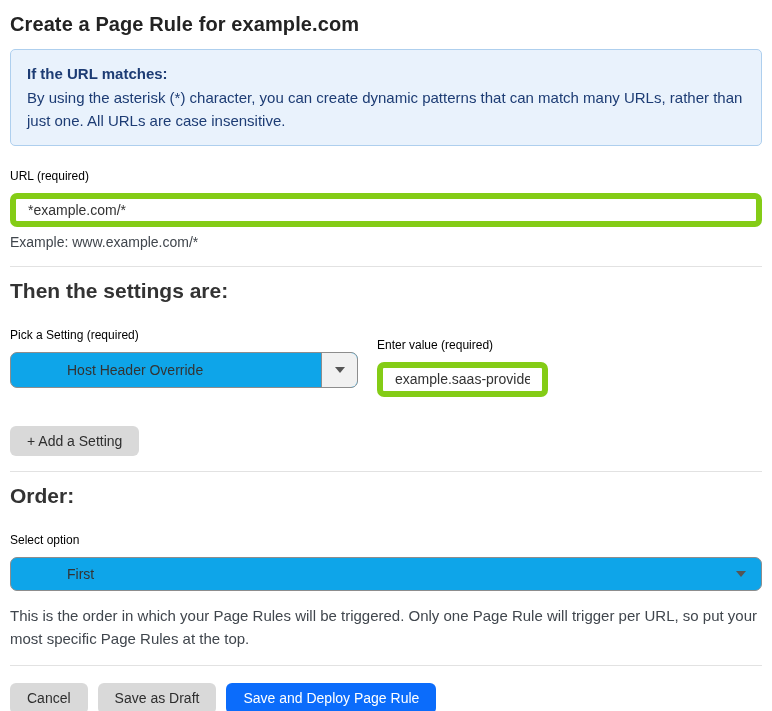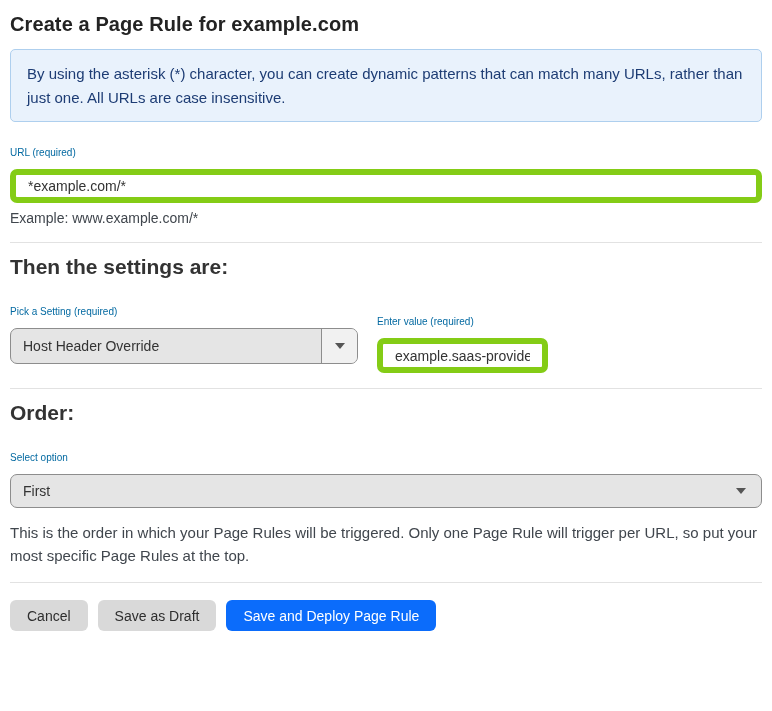--- a/index.html
+++ b/index.html
@@ -25,21 +25,21 @@
     color: #1d3c74;
     margin-bottom: 22px;
   }
   .info-box .info-heading { font-weight: 700; }
   .info-box a.info-link {
     color: #2a5cb8; text-decoration: underline; cursor: pointer;
   }
   .info-box .info-link-suffix { color: #1d3c74; }
 
   .field-label {
-    font-size: 10px; color: #0369a1; line-height: 17px; margin-bottom: 8px;
+    font-size: 12px; color: #000000; line-height: 17px; margin-bottom: 8px;
   }
 
   .text-input {
     display: block; width: 100%; height: 34px;
     border: 6px solid #84cc16; border-radius: 7px;
     padding: 0 12px; font-size: 14px; color: #333;
     font-family: "Liberation Sans", "DejaVu Sans", sans-serif;
     background: #fff; outline: none;
   }
   .helper-text {
@@ -57,21 +57,21 @@
   .section-heading.settings { margin: 14px 0 26px 0; }
   .section-heading.order { margin: 0 0 26px 0; }
 
   .settings-row { display: flex; align-items: flex-start; }
   .settings-col-1 { width: 348px; margin-right: 19px; }
   .settings-col-2 { margin-top: 10px; }
 
   .fake-select {
     display: flex; align-items: center;
     border: 1px solid #8d8d8d; border-radius: 7px;
-    background: #e5e5e5; overflow: hidden; cursor: pointer;
+    background: #0ea5e9; overflow: hidden; cursor: pointer; padding-left: 44px;
   }
   .setting-select { height: 36px; }
   .setting-select .select-value {
     flex: 1; padding: 0 12px; font-size: 14px; color: #333;
     white-space: nowrap; overflow: hidden;
   }
   .setting-select .caret-box {
     width: 36px; height: 100%; background: #f1f1f1;
     border-left: 1px solid #8d8d8d;
     display: flex; align-items: center; justify-content: center;
@@ -110,20 +110,21 @@
   .actions-row { display: flex; gap: 10px; }
 </style>
 </head>
 <body>
 
 <div class="container">
 
   <h1 class="page-title">Create a Page Rule for example.com</h1>
 
   <div class="info-box">
+    <div class="info-heading">If the URL matches:</div>
     <div class="info-body">By using the asterisk (*) character, you can create dynamic patterns that can match many URLs, rather than just one. All URLs are case insensitive.</div>
   </div>
 
   <div class="field-label">URL (required)</div>
   <input type="text" class="text-input" value="*example.com/*" style="">
   <div class="helper-text">Example: www.example.com/*</div>
 
   <hr class="divider divider-1">
 
   <h2 class="section-heading settings">Then the settings are:</h2>
@@ -137,20 +138,21 @@
           <div class="caret"></div>
         </div>
       </div>
     </div>
     <div class="settings-col-2">
       <div class="field-label">Enter value (required)</div>
       <input type="text" class="text-input value-input" value="example.saas-provider.com" style="">
     </div>
   </div>
 
+  <button class="btn btn-gray add-setting-btn">+ Add a Setting</button>
 
   <hr class="divider divider-2">
 
   <h2 class="section-heading order">Order:</h2>
 
   <div class="field-label">Select option</div>
   <div class="fake-select order-select">
     <div class="select-value">First</div>
     <div class="caret-plain">
       <div class="caret"></div>

